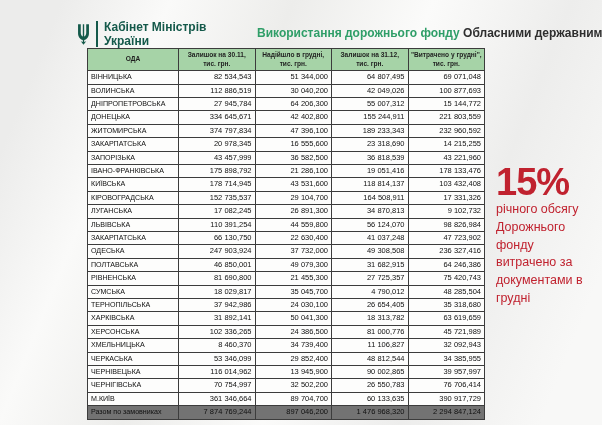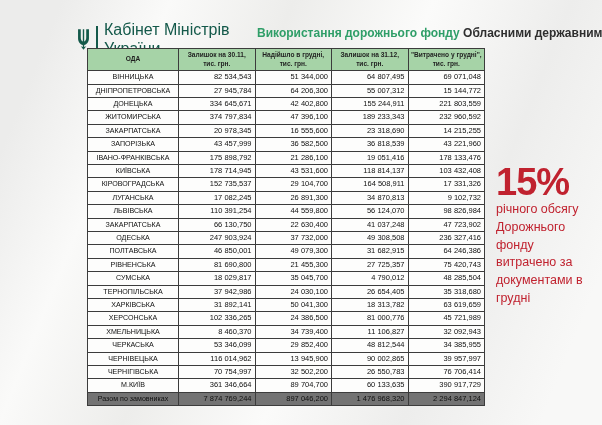--- a/index.html
+++ b/index.html
@@ -5,21 +5,21 @@
   html,body{margin:0;padding:0;}
   body{
     width:602px;height:425px;position:relative;overflow:hidden;
     font-family:"Liberation Sans",sans-serif;
     background:linear-gradient(112deg,#ececeb 8%,#fafaf9 22%,#ededeb 38%,#fbfbfa 56%,#ededec 74%,#f8f8f7 92%);
   }
   
   .logo-block{position:absolute;left:76px;top:20px;display:flex;align-items:center;}
   .logo-block svg{display:block;}
   .logo-divider{width:2px;height:26px;background:#14594a;margin:0 6px 0 5px;}
-  .org-name{font-size:16px;font-weight:400;color:#14594a;line-height:1.2;}
+  .org-name{font-size:12px;font-weight:700;color:#14594a;line-height:1.2;}
   .slide-title{position:absolute;left:257px;top:26px;font-size:12px;white-space:nowrap;}
   .slide-title .hl{color:#2f9e68;font-weight:700;}
   .slide-title .rest{color:#2e2e2e;font-weight:600;}
   
   table.fund{
     position:absolute;left:87px;top:48px;width:397px;
     border-collapse:collapse;table-layout:fixed;
     font-family:"Liberation Sans",sans-serif;
   }
   table.fund col.c-name{width:91px;}
@@ -28,21 +28,21 @@
     background:#a6d3a7;border:1px solid #3c3c3c;
     font-size:6.6px;font-weight:700;color:#1f1f1f;
     text-align:center;padding:2px 2px;line-height:1.3;height:16px;
   }
   table.fund td{
     border:1px solid #3c3c3c;background:#fdfdfc;
     font-size:7.5px;color:#101010;
     padding:0 3px;height:12.4px;line-height:12.4px;
     white-space:nowrap;overflow:hidden;
   }
-  table.fund td.name{text-align:center;font-size:7.1px;}
+  table.fund td.name{text-align:left;font-size:7.1px;}
   table.fund td.num{text-align:right;}
   table.fund tr.totals td{background:#737373;}
   
   .callout{position:absolute;left:496px;top:163px;width:100px;color:#c0222f;}
   .callout .pct{font-size:38px;font-weight:800;letter-spacing:-1px;line-height:1;}
   .callout .desc{font-size:12.5px;line-height:1.42;margin-top:0;font-weight:400;}
 </style>
 </head>
 <body>
 
@@ -83,20 +83,27 @@
     </thead>
   <tbody>
       <tr>
         <td class="name">ВІННИЦЬКА</td>
         <td class="num">82 534,543</td>
         <td class="num">51 344,000</td>
         <td class="num">64 807,495</td>
         <td class="num">69 071,048</td>
       </tr>
       <tr>
+        <td class="name">ВОЛИНСЬКА</td>
+        <td class="num">112 886,519</td>
+        <td class="num">30 040,200</td>
+        <td class="num">42 049,026</td>
+        <td class="num">100 877,693</td>
+      </tr>
+      <tr>
         <td class="name">ДНІПРОПЕТРОВСЬКА</td>
         <td class="num">27 945,784</td>
         <td class="num">64 206,300</td>
         <td class="num">55 007,312</td>
         <td class="num">15 144,772</td>
       </tr>
       <tr>
         <td class="name">ДОНЕЦЬКА</td>
         <td class="num">334 645,671</td>
         <td class="num">42 402,800</td>

